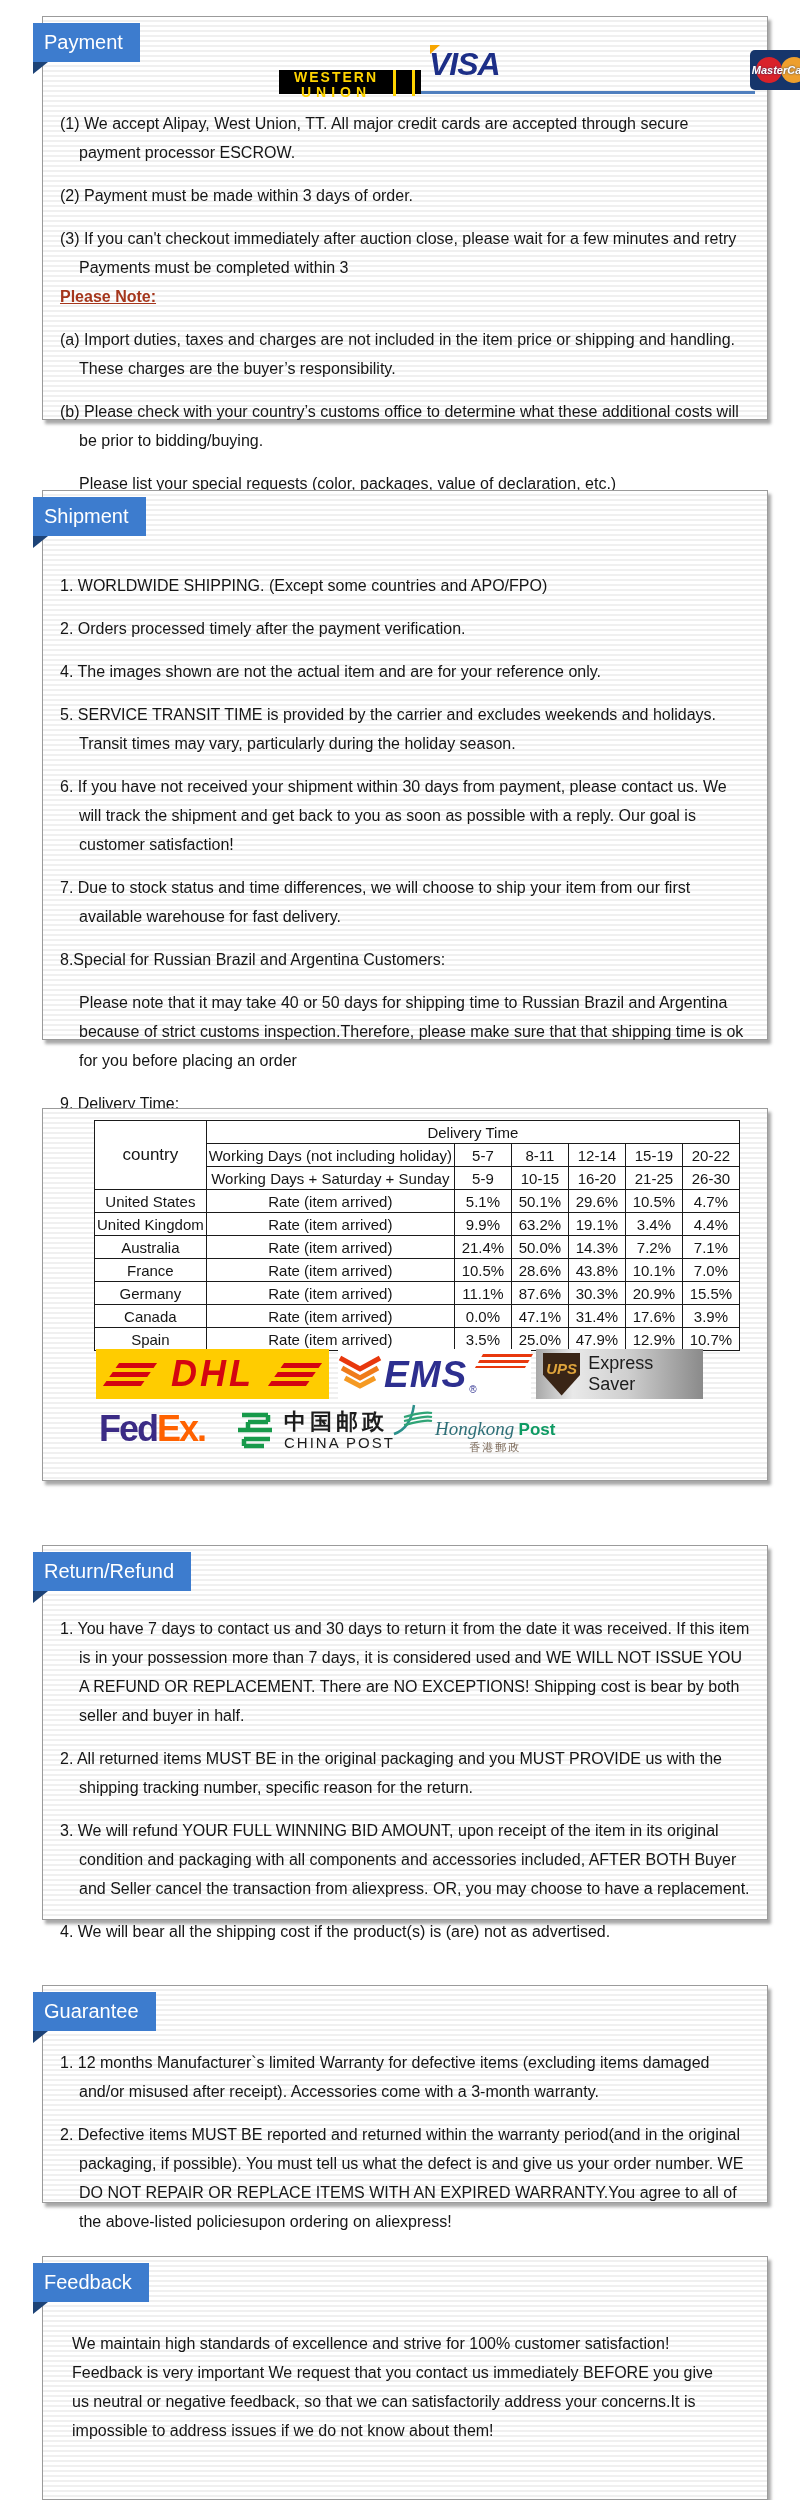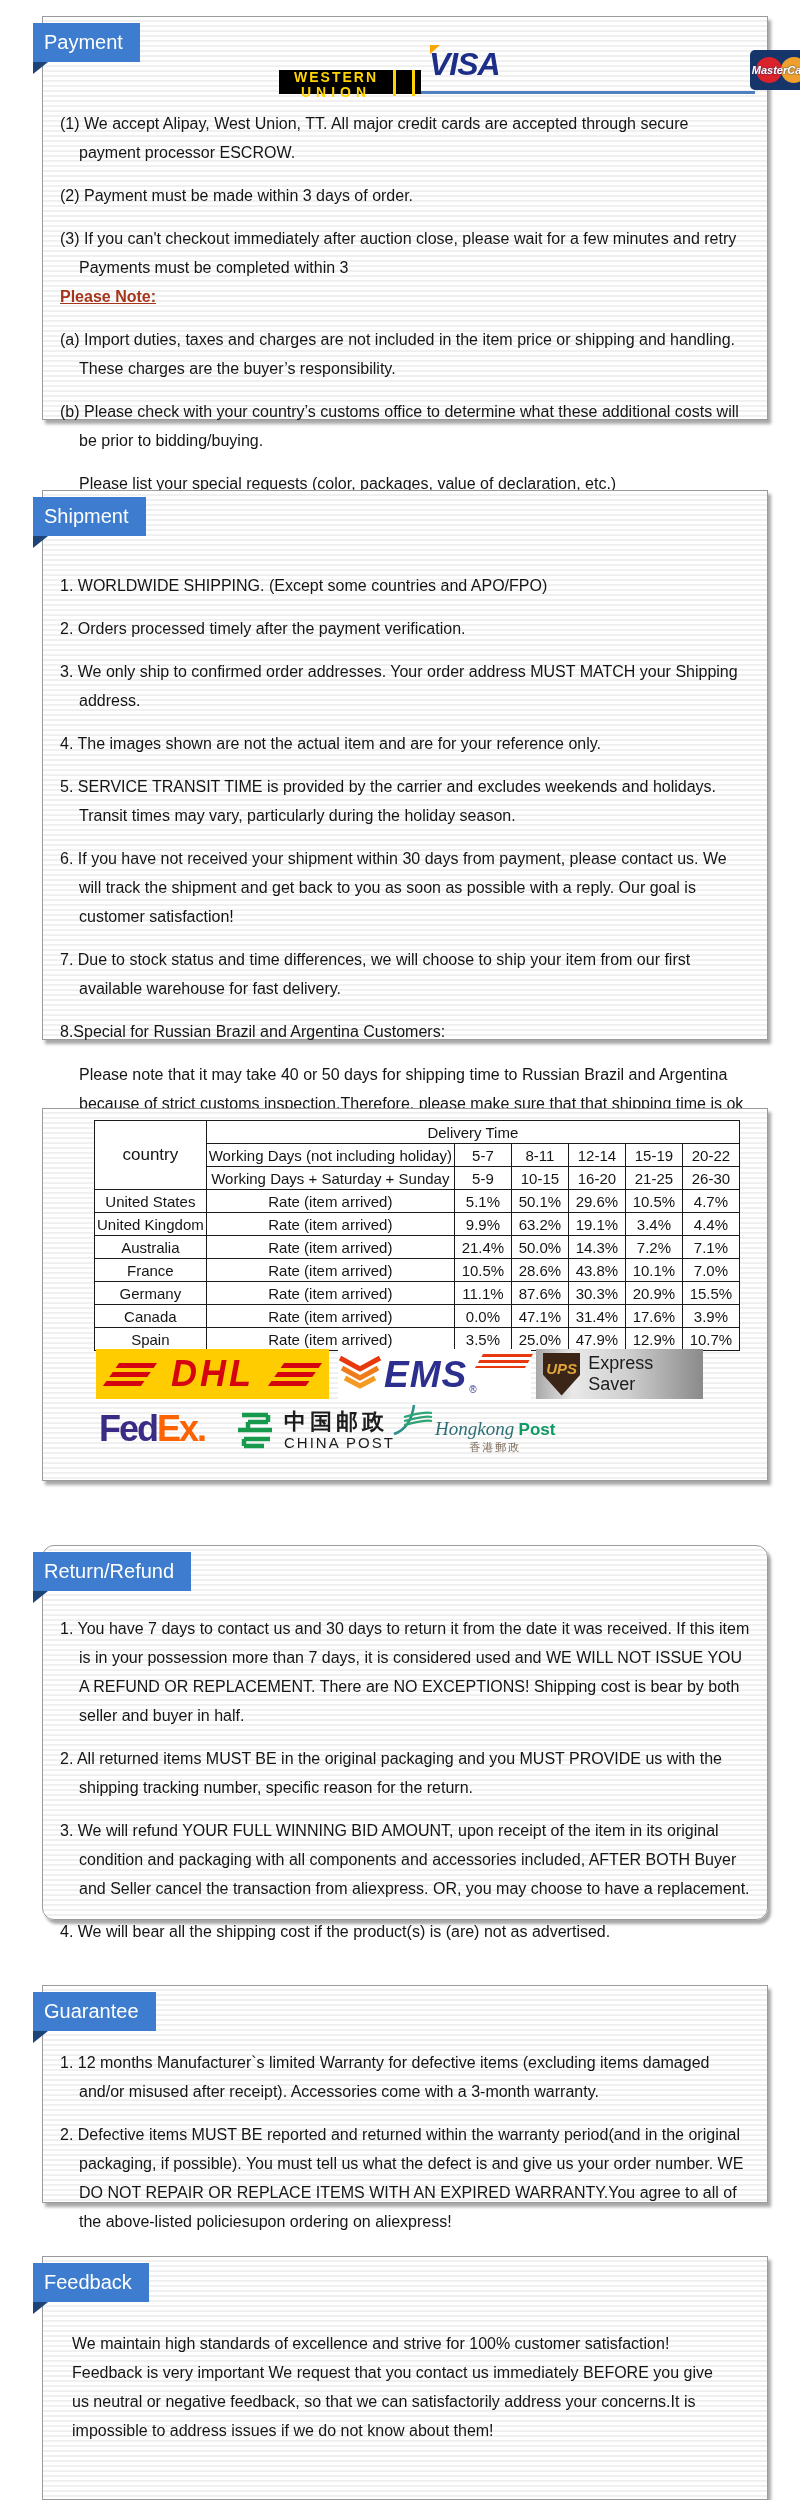--- a/index.html
+++ b/index.html
@@ -103,21 +103,20 @@
     <div class="li">(b) Please check with your country’s customs office to determine what these additional costs will be prior to bidding/buying.</div>
     <div class="li cont">Please list your special requests (color, packages, value of declaration, etc.)</div>
   </div>
 </section>
 
 <section class="panel" id="shipment" style="height:550px;margin-bottom:68px;">
   <div class="badge">Shipment</div>
   <div class="sec-list" style="padding-top:66px;">
     <div class="li">1. WORLDWIDE SHIPPING. (Except some countries and APO/FPO)</div>
     <div class="li">2. Orders processed timely after the payment verification.</div>
-    <div class="li">3. We only ship to confirmed order addresses. Your order address MUST MATCH your Shipping address.</div>
     <div class="li">4. The images shown are not the actual item and are for your reference only.</div>
     <div class="li">5. SERVICE TRANSIT TIME is provided by the carrier and excludes weekends and holidays. Transit times may vary, particularly during the holiday season.</div>
     <div class="li">6. If you have not received your shipment within 30 days from payment, please contact us. We will track the shipment and get back to you as soon as possible with a reply. Our goal is customer satisfaction!</div>
     <div class="li">7. Due to stock status and time differences, we will choose to ship your item from our first available warehouse for fast delivery.</div>
     <div class="li">8.Special for Russian Brazil and Argentina Customers:</div>
     <div class="li cont">Please note that it may take 40 or 50 days for shipping time to Russian Brazil and Argentina because of strict customs inspection.Therefore, please make sure that that shipping time is ok for you before placing an order</div>
     <div class="li">9. Delivery Time:</div>
   </div>
 </section>
 
@@ -275,21 +274,21 @@
     <div class="hk-texts">
       <div>
         <span class="hk-en1">Hongkong</span>
         <span class="hk-en2">Post</span>
       </div>
       <div class="hk-cn">香港郵政</div>
     </div>
   </div>
 </section>
 
-<section class="panel" id="return" style="height:375px;margin-bottom:65px;border-radius:12px;">
+<section class="panel" id="return" style="height:375px;margin-bottom:65px;">
   <div class="badge">Return/Refund</div>
   <div class="sec-list" style="padding-top:54px;">
     <div class="li">1. You have 7 days to contact us and 30 days to return it from the date it was received. If this item is in your possession more than 7 days, it is considered used and WE WILL NOT ISSUE YOU A REFUND OR REPLACEMENT. There are NO EXCEPTIONS! Shipping cost is bear by both seller and buyer in half.</div>
     <div class="li">2. All returned items MUST BE in the original packaging and you MUST PROVIDE us with the shipping tracking number, specific reason for the return.</div>
     <div class="li">3. We will refund YOUR FULL WINNING BID AMOUNT, upon receipt of the item in its original condition  and packaging with all components and accessories included, AFTER BOTH Buyer and Seller cancel the transaction from aliexpress. OR, you may choose to have a replacement.</div>
     <div class="li">4. We will bear all the shipping cost if the product(s) is (are) not as advertised.</div>
   </div>
 </section>
 
 <section class="panel" id="guarantee" style="height:218px;margin-bottom:53px;">

